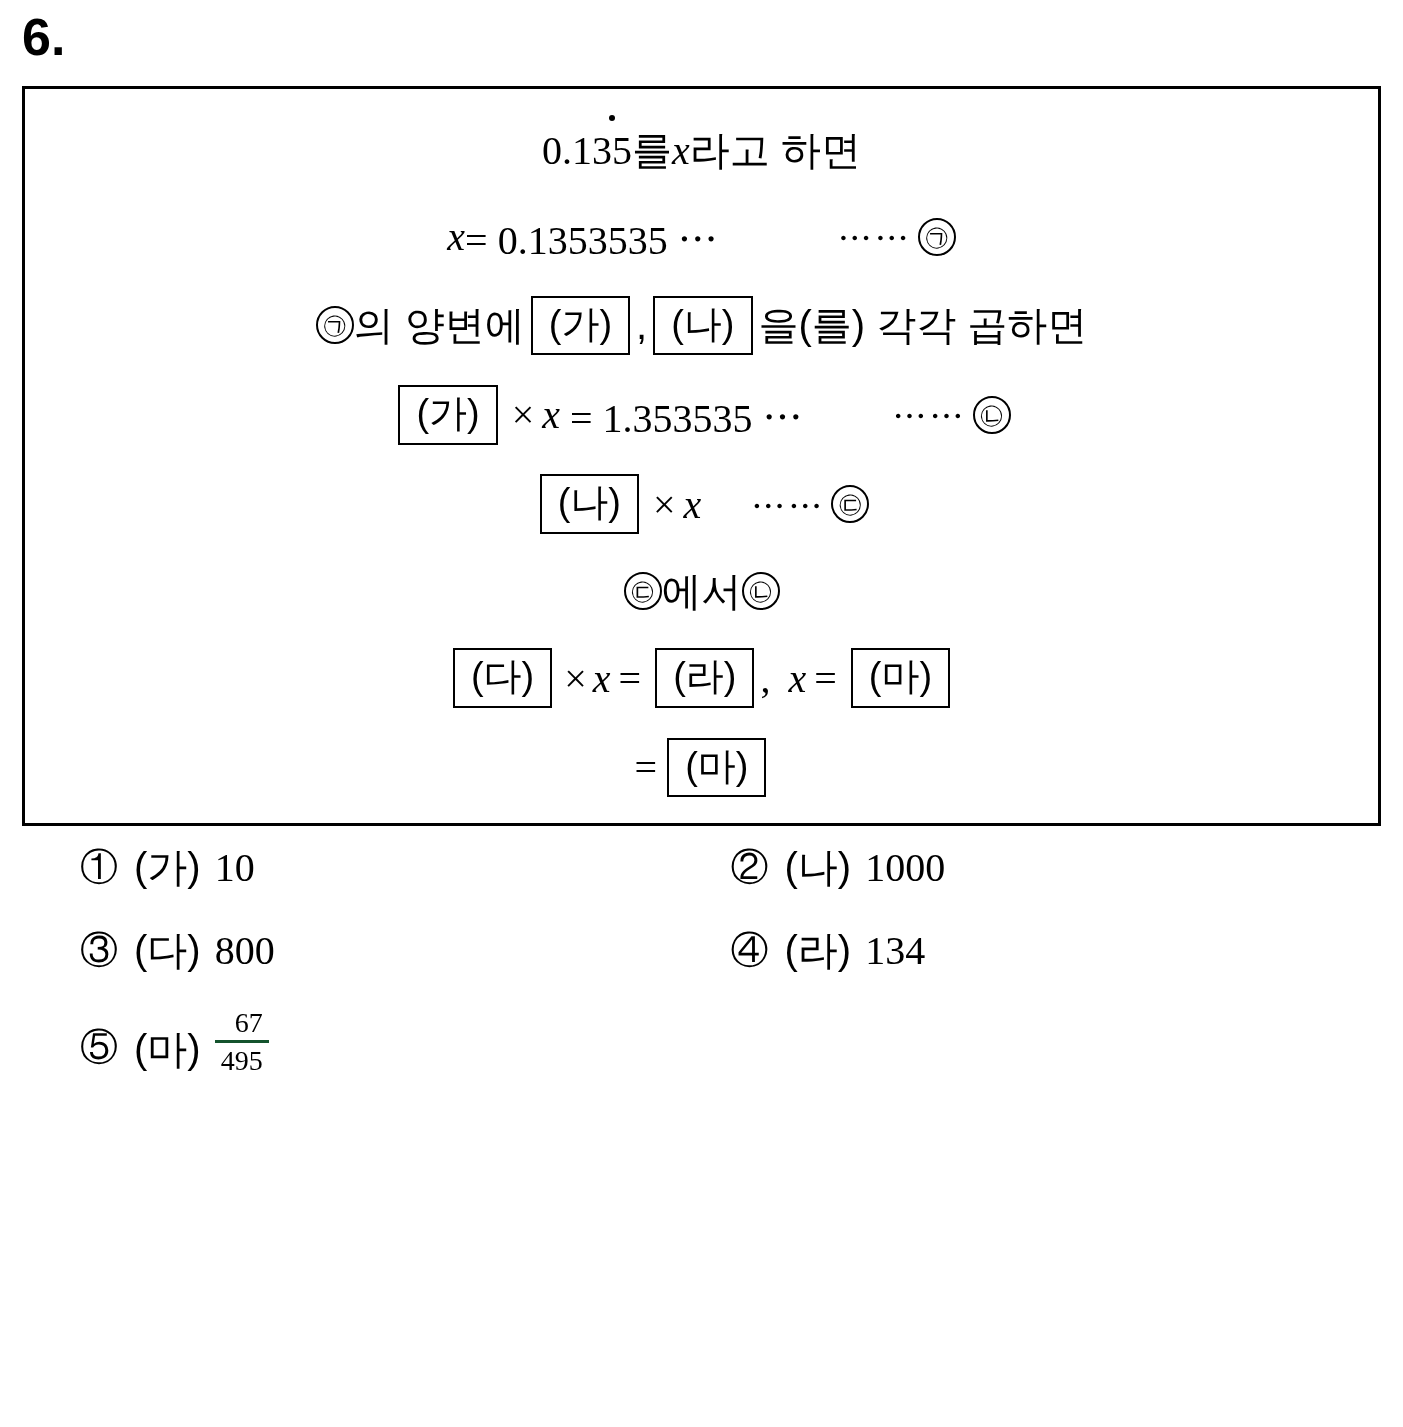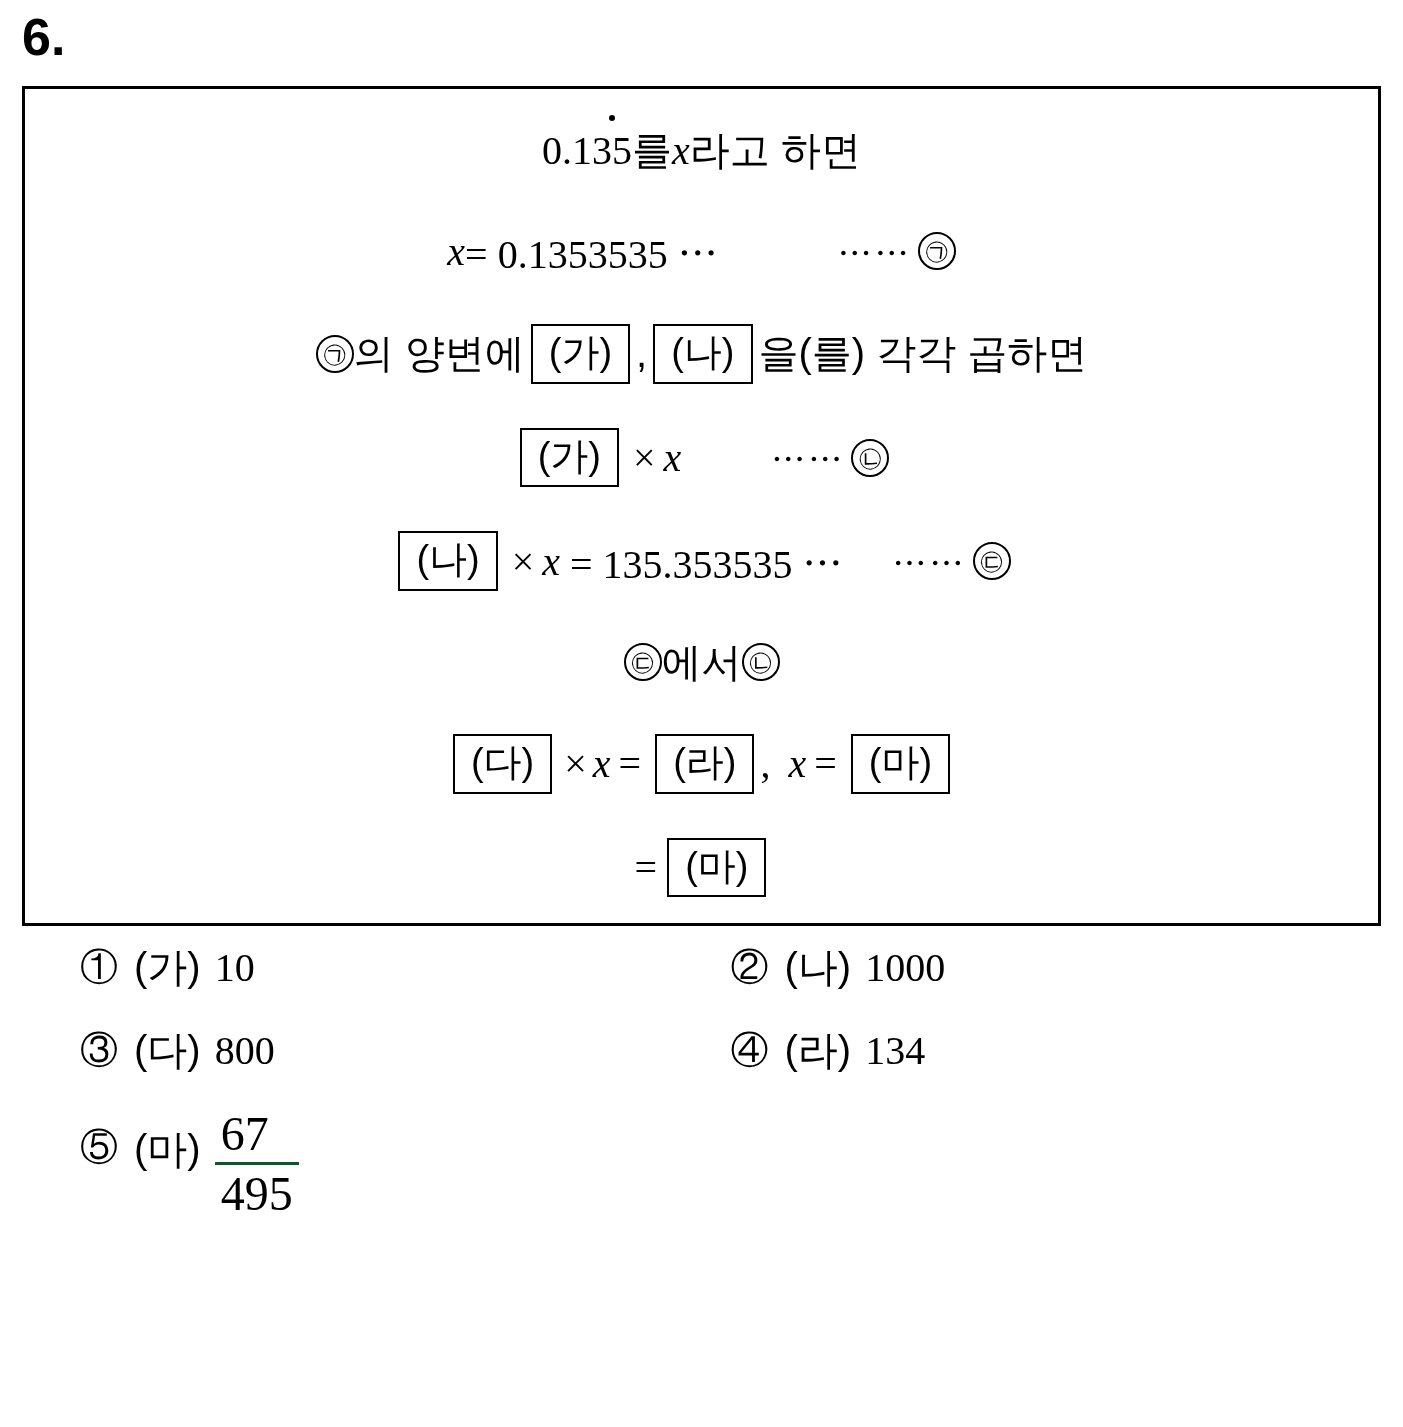--- a/index.html
+++ b/index.html
@@ -71,21 +71,21 @@
   }
   .mvar {
     font-family: "Liberation Serif", serif;
     font-style: italic;
   }
 
   
   .framed {
     margin-top: 20px;
     border: 3px solid #000;
-    height: 840px;
+    height: 740px;
     box-sizing: border-box;
     display: flex;
     flex-direction: column;
     align-items: center;
     justify-content: space-between;
     padding: 34px 20px 26px 20px;
   }
   .line {
     display: flex;
     align-items: center;
@@ -154,23 +154,23 @@
   }
   .choice-label { margin-right: 14px; }
   .choice-val {
     font-family: "Liberation Serif", serif;
   }
   .choice.frac { align-items: flex-start; margin-top: 16px; }
 
   .frac-box {
     display: inline-flex;
     flex-direction: column;
-    align-items: flex-start;
-    font-family: "Liberation Serif", serif;
-    font-size: 48px;
+    align-items: flex-end;
+    font-family: "Liberation Serif", serif;
+    font-size: 28px;
     line-height: 1.08;
     position: relative;
     top: -14px;
   }
   .frac-box .num { padding: 0 6px 2px 6px; }
   .frac-box .den { padding: 3px 6px 0 6px; border-top: 3px solid #14532d; }
 </style>
 </head>
 <body>
 
@@ -203,30 +203,30 @@
       <span class="blank">(가)</span>
       <span>,</span>
       <span class="blank">(나)</span>
       <span>을(를) 각각 곱하면</span>
     </div>
 
     <div class="line">
       <span class="blank">(가)</span>
       <span class="math" style="margin:0 8px">×</span>
       <span class="mvar">x</span>
+      <span class="math" style="margin-left:10px">= 1.353535 ⋯</span>
       <span class="gap-eq2"></span>
       <span class="dots-lead">⋯⋯</span>
       <span class="circ">㉡</span>
     </div>
 
     <div class="line">
       <span class="blank">(나)</span>
       <span class="math" style="margin:0 8px">×</span>
       <span class="mvar">x</span>
-      <span class="math" style="margin-left:10px">= 135.353535 ⋯</span>
       <span class="gap-eq2" style="width:50px"></span>
       <span class="dots-lead">⋯⋯</span>
       <span class="circ">㉢</span>
     </div>
 
     <div class="line ko">
       <span class="circ">㉢</span>
       <span>에서 </span>
       <span class="circ">㉡</span>
     </div>

